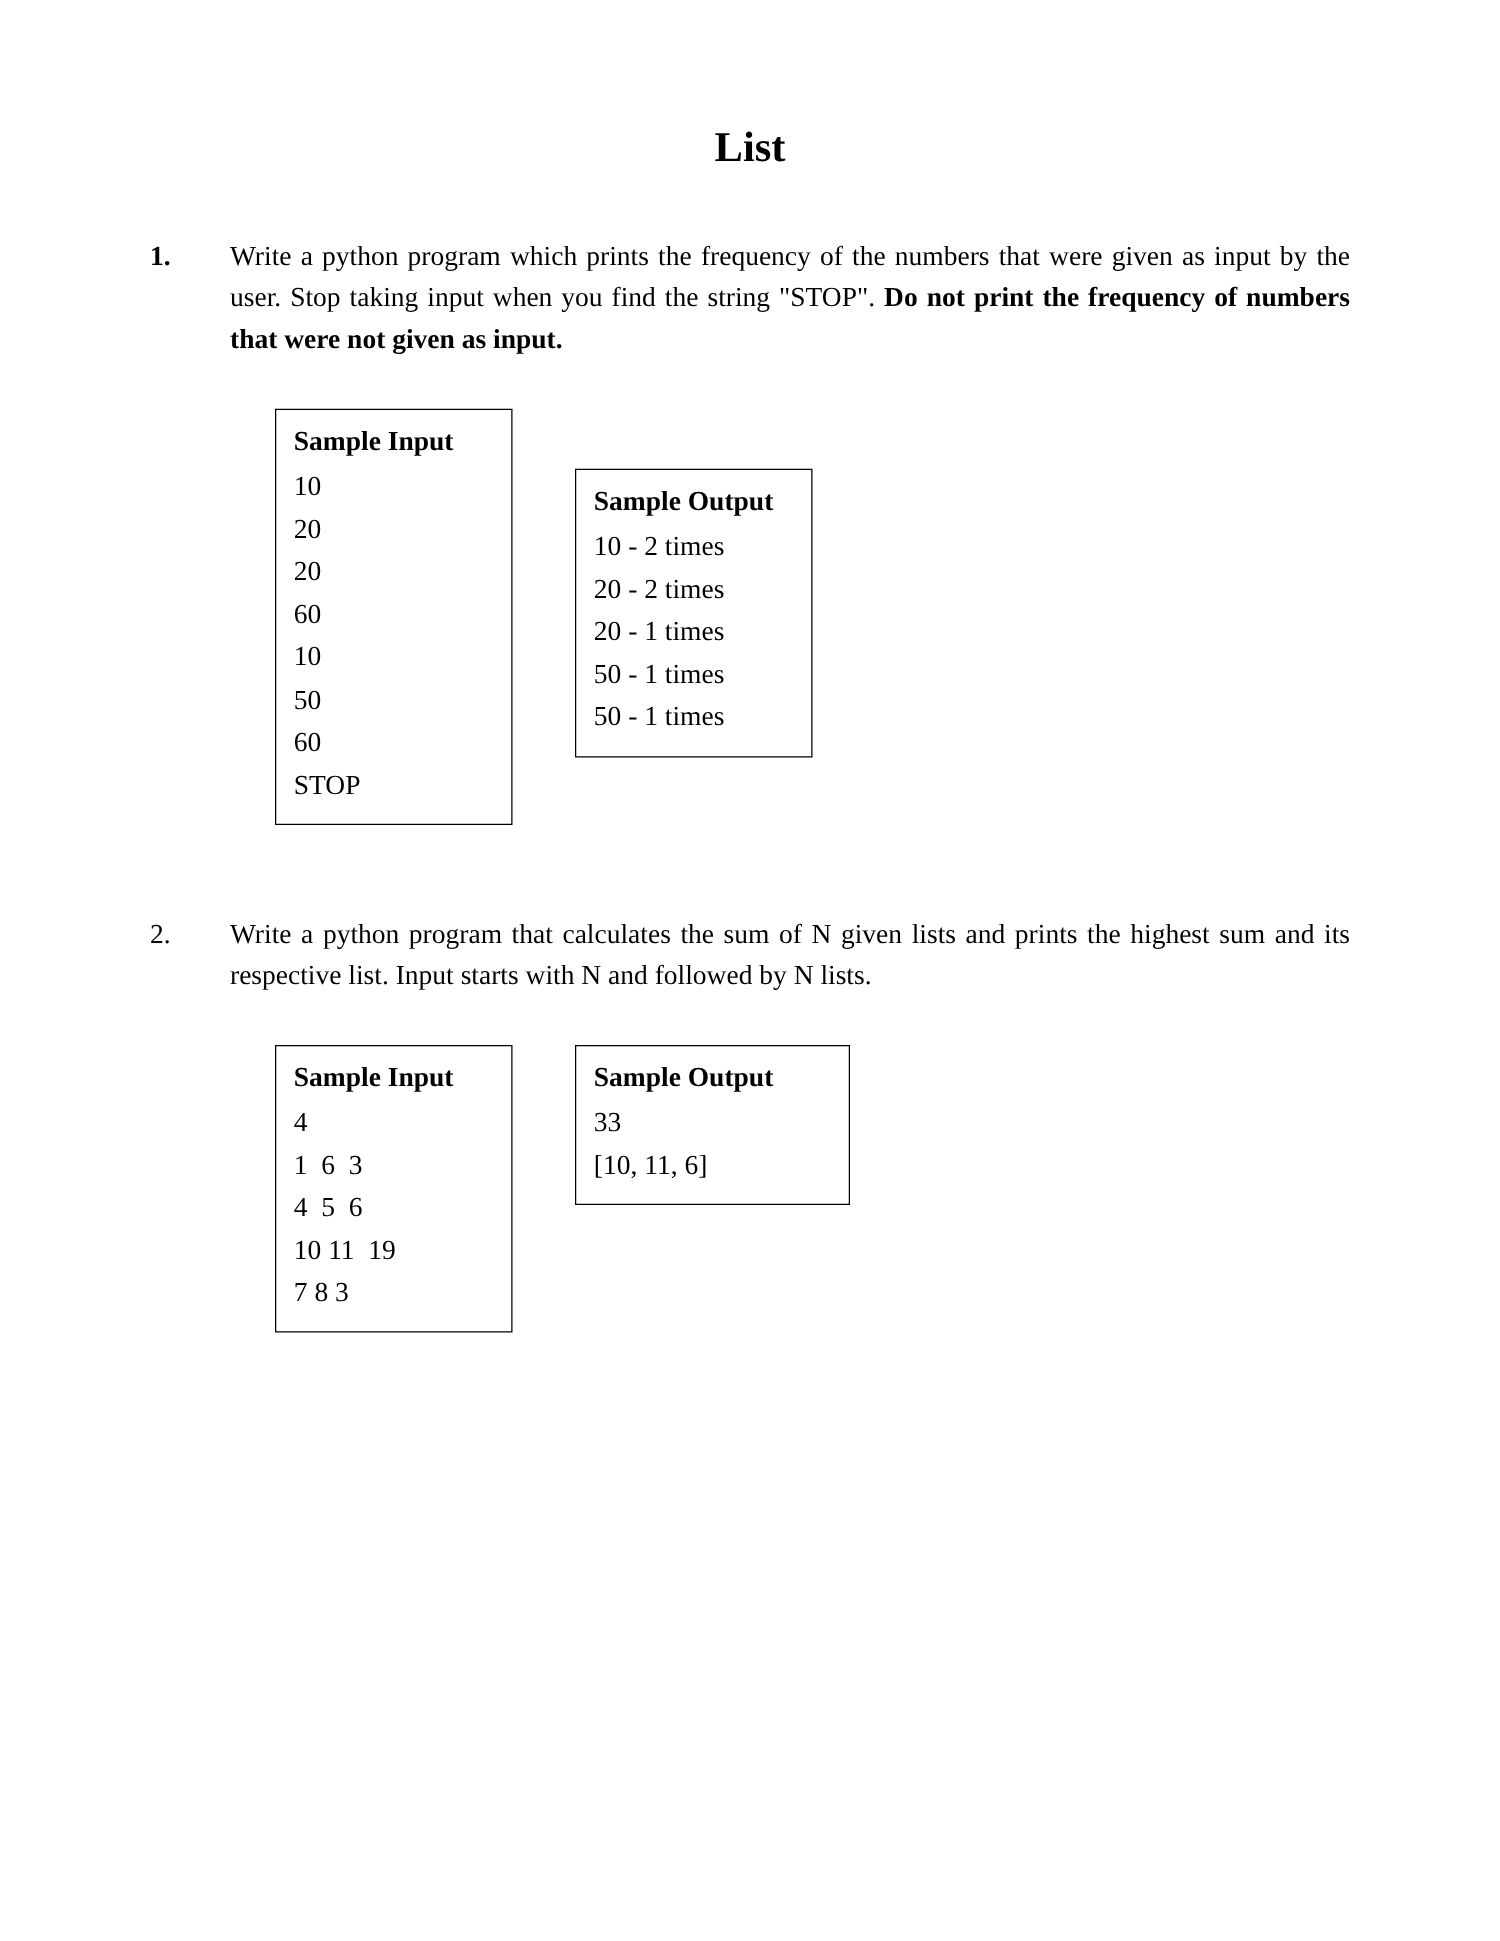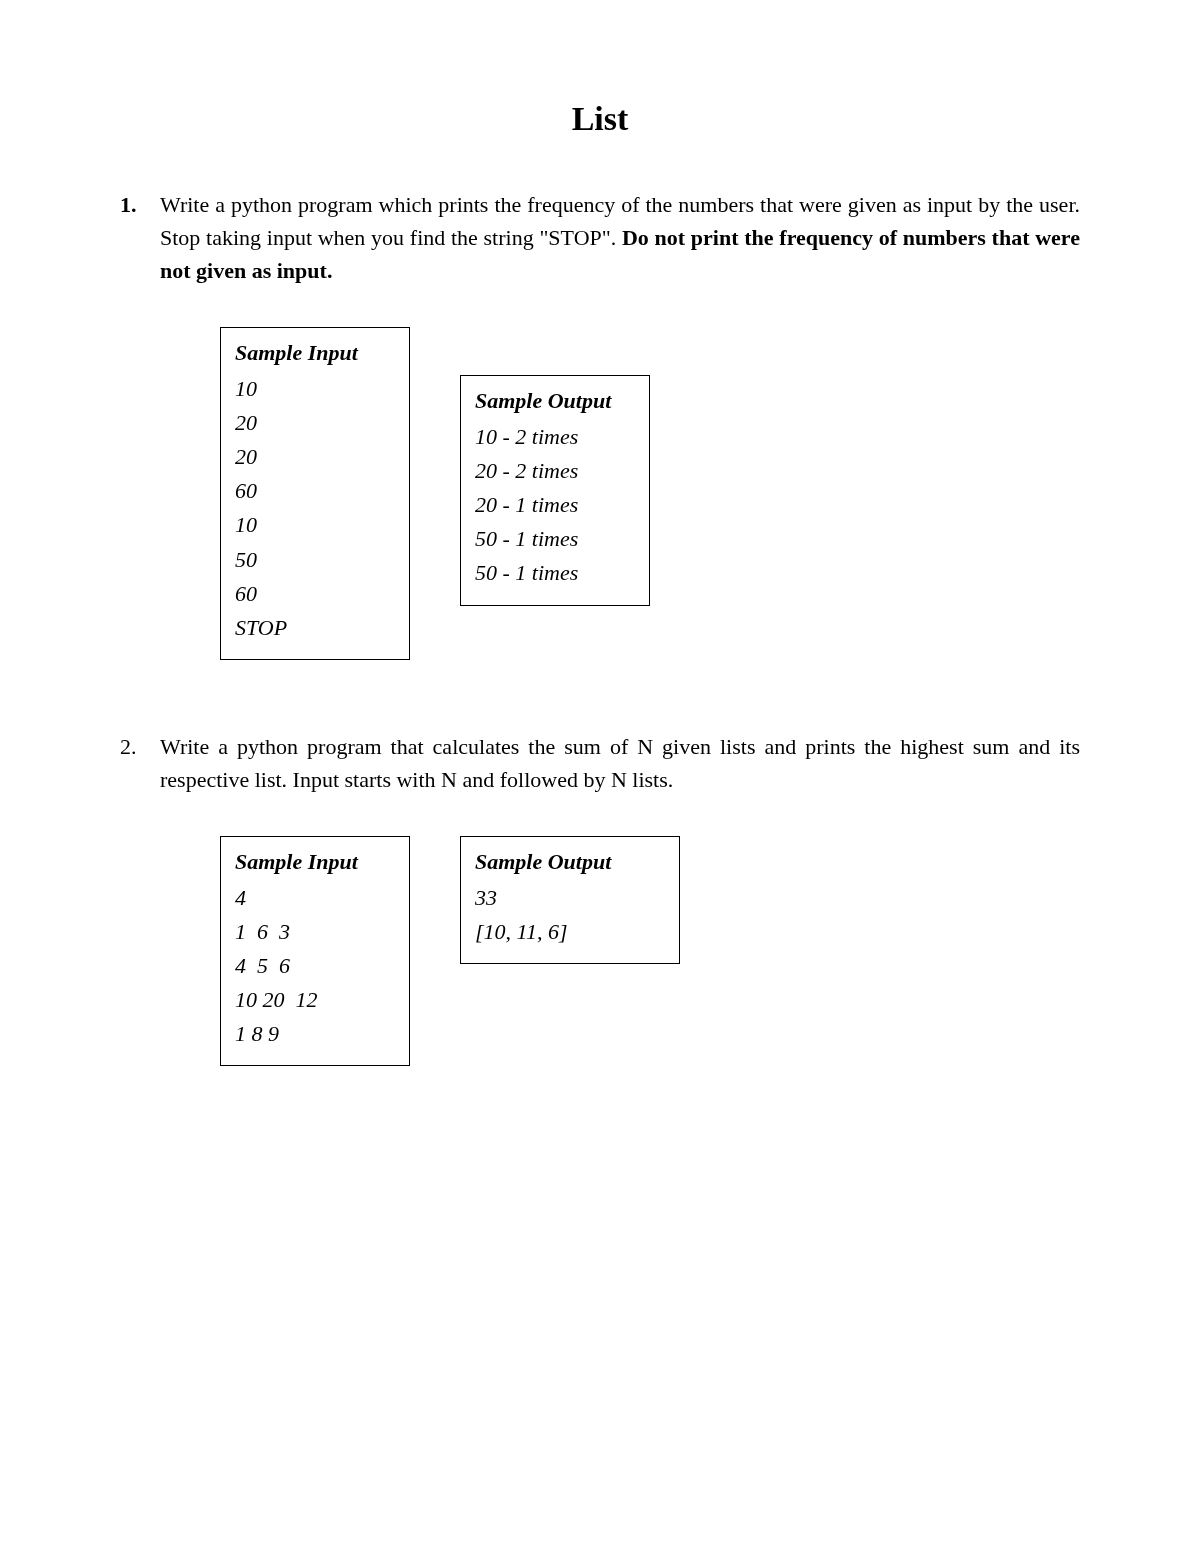--- a/index.html
+++ b/index.html
@@ -34,30 +34,30 @@
     }
     .q-number {
       width: 40px;
       flex-shrink: 0;
     }
     .q-number.bold {
       font-weight: bold;
     }
     .q-text {
       flex: 1;
+      margin-left: 24px;
     }
     .q-text .bold {
       font-weight: bold;
     }
     .samples {
       display: flex;
       align-items: flex-start;
       gap: 50px;
       margin-left: 100px;
-      font-style: italic;
     }
     .sample-box {
       border: 1.5px solid #000000;
       padding: 8px 14px 14px 14px;
       font-size: 22px;
       line-height: 1.55;
       min-width: 190px;
     }
     .sample-title {
       font-weight: bold;
@@ -114,22 +114,22 @@
     <div class="q-text">
       <span>Write a python program that calculates the sum of N given lists and prints  the highest sum and its respective list. Input starts with N and followed by N lists.</span><span class="bold"></span>
     </div>
   </div>
   <div class="samples">
     <div class="sample-box">
       <div class="sample-title">Sample Input</div>
       <div class="sample-line">4</div>
       <div class="sample-line">1  6  3</div>
       <div class="sample-line">4  5  6</div>
-      <div class="sample-line">10 20  12</div>
-      <div class="sample-line">1 8 9</div>
+      <div class="sample-line">10 11  19</div>
+      <div class="sample-line">7 8 3</div>
     </div>
     <div class="sample-box q2-output-box">
       <div class="sample-title">Sample Output</div>
       <div class="sample-line">33</div>
       <div class="sample-line">[10, 11, 6]</div>
     </div>
   </div>
 </div>
 
 </body></html>

